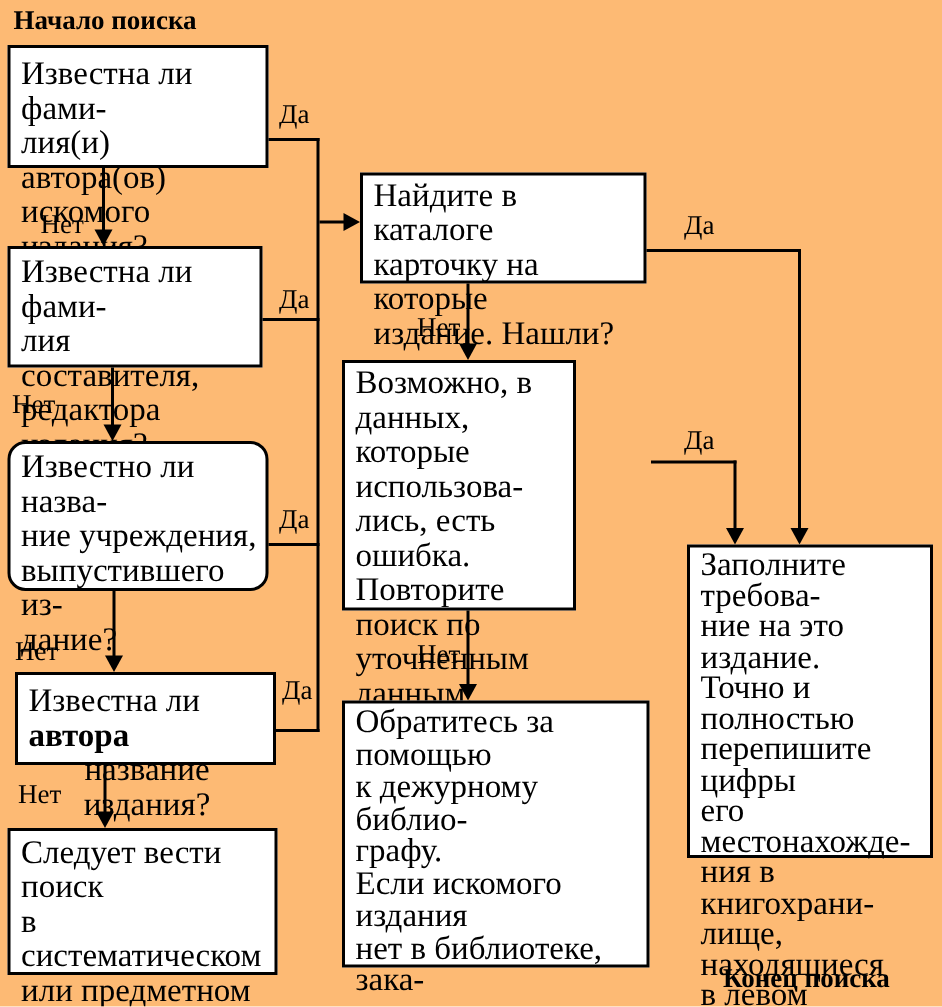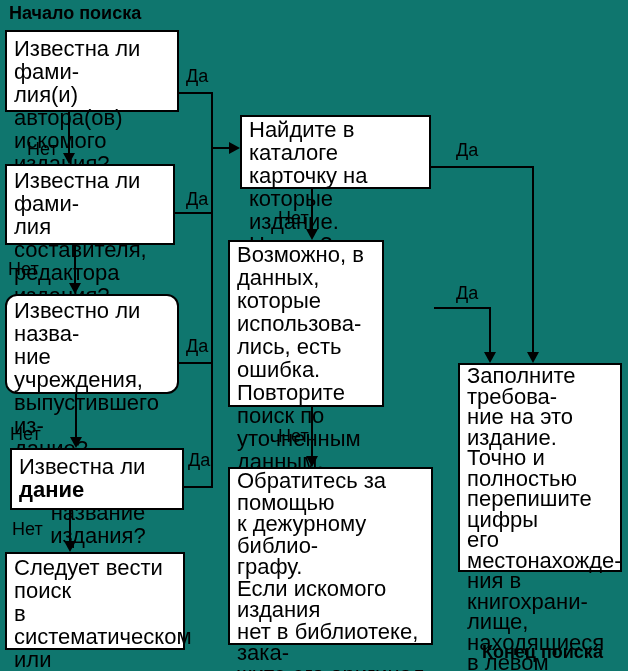--- a/index.html
+++ b/index.html
@@ -1,18 +1,18 @@
 <!DOCTYPE html>
 <html><head>
 <meta charset="utf-8">
 <style>
   html,body { margin:0; padding:0; background:#ffffff; }
   #canvas {
-    position:relative; width:628px; height:671px; background:#0f766e;
-    font-family:Liberation Sans, sans-serif; color:#000;
+    position:relative; width:628px; height:671px; background:#fdba74;
+    font-family:Liberation Serif, serif; color:#000;
     overflow:hidden;
   }
   .title {
     position:absolute; font-weight:bold; font-size:18px; line-height:20px;
     white-space:nowrap;
   }
   .node {
     position:absolute; box-sizing:border-box;
     border:2px solid #000; background:#fff;
     font-size:22px; line-height:23px;
@@ -50,21 +50,21 @@
   <div class="node pt" style="left:5px; top:30px; width:174px; height:82px;">Известна ли фами-
 лия(и) автора(ов)
 искомого издания?</div>
   <div class="node" style="left:5px; top:164px; width:170px; height:81px;">Известна ли фами-
 лия составителя,
 редактора издания?</div>
   <div class="node" style="left:5px; top:294px; width:174px; height:100px;border-radius:12px;">Известно ли назва-
 ние учреждения,
 выпустившего из-
 дание?</div>
-  <div class="node pt" style="left:10px; top:448px; width:174px; height:62px;"><span>Известна ли </span><b>дание</b><span class="nl">название издания?</span></div>
+  <div class="node pt" style="left:10px; top:448px; width:174px; height:62px;"><span>Известна ли </span><b>автора</b><span class="nl">название издания?</span></div>
   <div class="node" style="left:5px; top:552px; width:180px; height:98px; padding-top:2px;">Следует вести поиск
 в систематическом
 или предметном
 каталоге</div>
 
   <div class="node" style="left:240px; top:115px; width:191px; height:74px; padding-top:1px;">Найдите в каталоге
 карточку на которые
 издание. Нашли?</div>
   <div class="node" style="left:228px; top:240px; width:156px; height:167px; padding-top:1px;">Возможно, в данных,
 которые использова-

